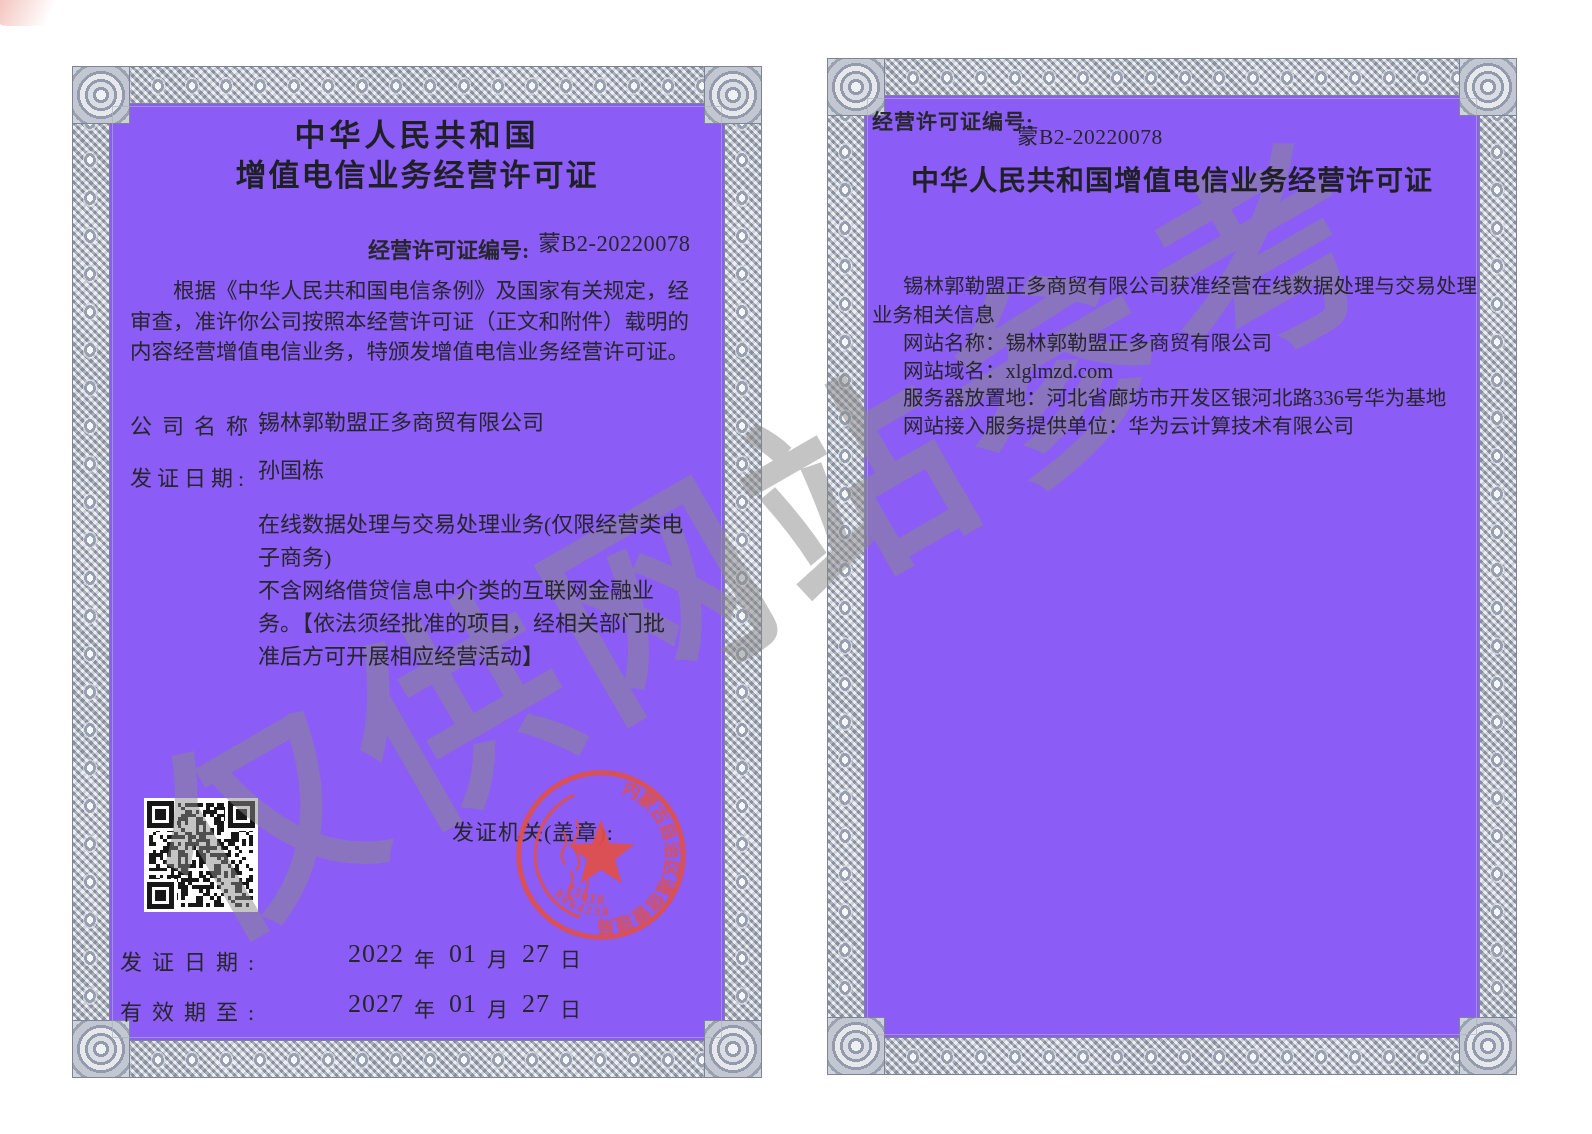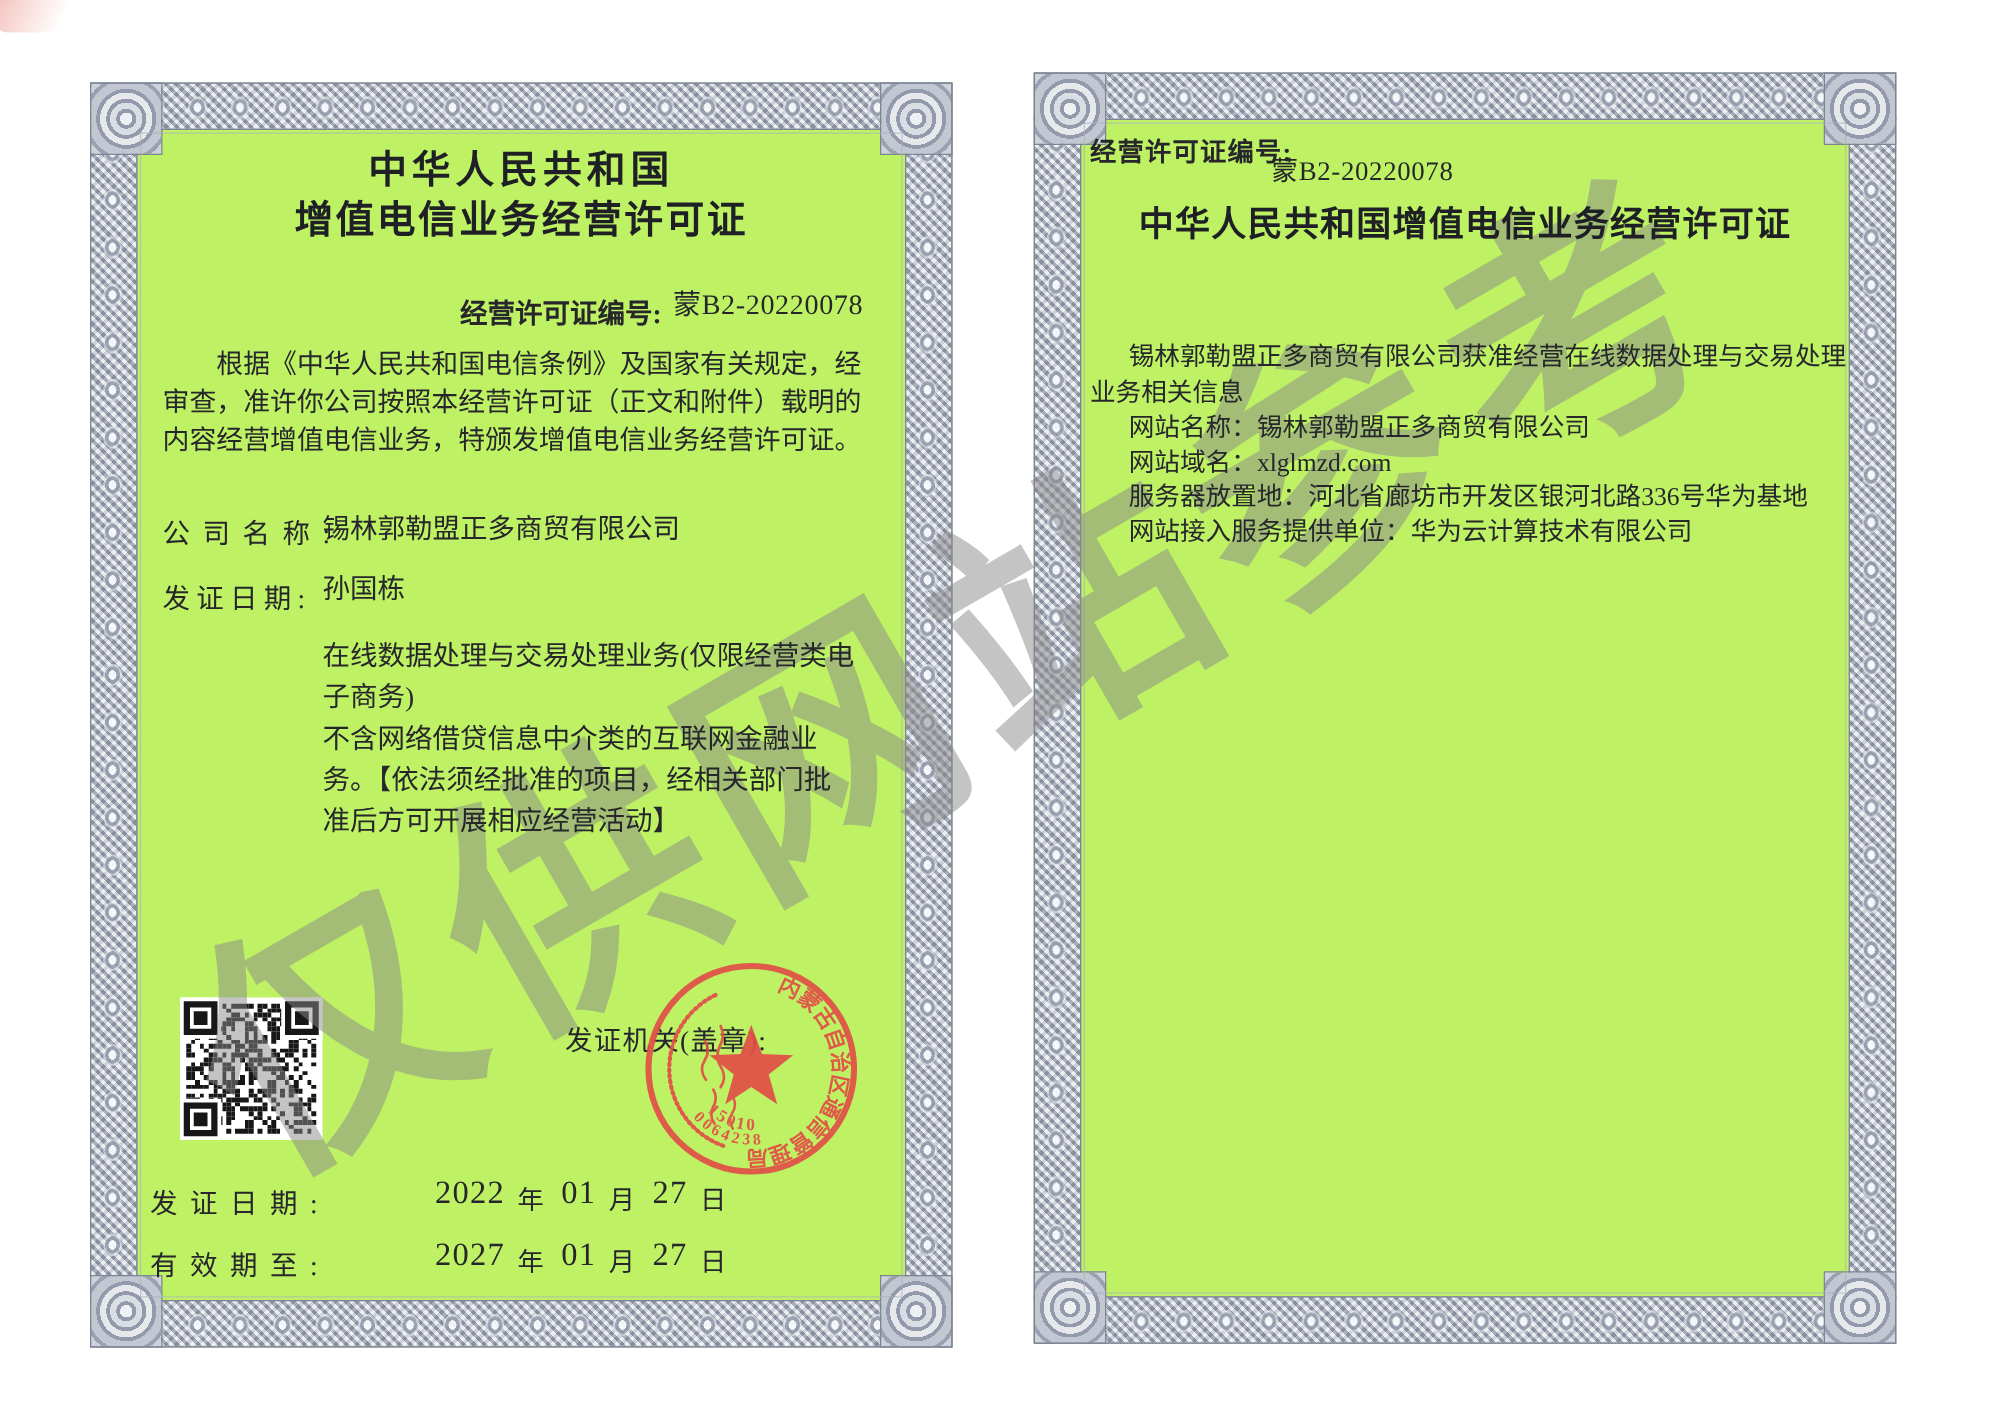--- a/index.html
+++ b/index.html
@@ -1,21 +1,21 @@
 <!DOCTYPE html>
 <html lang="zh-CN"><head>
 <meta charset="utf-8">
 <style>
   html,body{margin:0;padding:0;}
   body{width:1592px;height:1134px;background:#ffffff;position:relative;overflow:hidden;
        font-family:"Liberation Serif","DejaVu Serif",serif;color:#26262b;}
   .page{position:absolute;inset:0;}
 
   
-  .cert{position:absolute;background:#bef264;}
+  .cert{position:absolute;background:#8b5cf6;}
   .cert-left{left:72px;top:66px;width:690px;height:1012px;}
   .cert-right{left:827px;top:58px;width:690px;height:1017px;}
 
   
   .band{position:absolute;border:1px solid #7d8497;box-sizing:border-box;
     background-color:#a8aebc;
     background-image:
       radial-gradient(ellipse 11px 13px at 17px 19px, rgba(248,249,251,.95) 0 28%, rgba(148,156,172,.9) 30% 52%, rgba(236,238,242,.55) 54% 66%, transparent 68%),
       repeating-linear-gradient(45deg, rgba(125,133,150,.5) 0 3px, rgba(255,255,255,.55) 3px 6px),
       repeating-linear-gradient(-45deg, rgba(125,133,150,.5) 0 3px, rgba(255,255,255,.55) 3px 6px);

